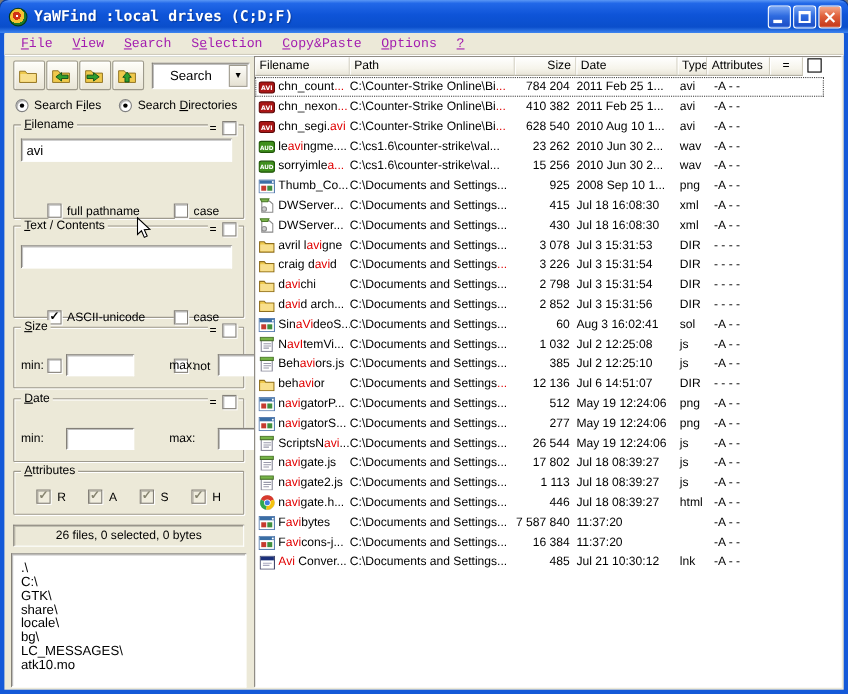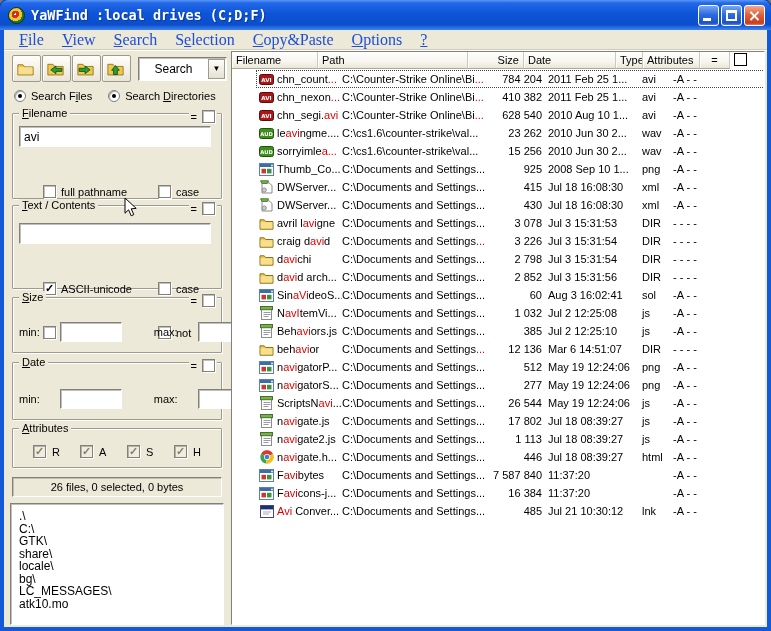--- a/index.html
+++ b/index.html
@@ -21,21 +21,21 @@
     background:linear-gradient(180deg,#7AA7F5,#2E6BE0 45%,#1E51C8 90%,#4E86EC);}
   .wbtn.close{background:linear-gradient(180deg,#F5A98C,#E0613C 45%,#C83C1E 90%,#E8805E);}
   .glyph-min{position:absolute;left:4px;bottom:4px;width:8px;height:3px;background:#fff;}
   .glyph-max{position:absolute;left:4px;top:4px;width:11px;height:11px;border:2px solid #fff;border-top-width:3px;}
   .glyph-close{position:absolute;left:0;top:-1px;width:100%;text-align:center;color:#fff;
     font-size:16px;font-weight:bold;font-family:"DejaVu Sans",sans-serif;line-height:21px;}
   
   .menubar{position:absolute;left:4px;top:30px;right:4px;height:20px;background:#ECE9D8;
     display:flex;align-items:center;padding-left:6px;
     border-bottom:1px solid #cfcbbc;box-shadow:0 1px 0 #fff;}
-  .menu-item{font-family:Liberation Serif, serif;font-size:16px;color:#1d4ed8;
+  .menu-item{font-family:Liberation Mono, monospace;font-size:12px;color:#a21caf;
     padding:1px 9px;white-space:nowrap;}
   
   .body{position:absolute;left:4px;top:51px;right:4px;bottom:4px;background:#ECE9D8;}
   .left-panel{position:absolute;left:0;top:0;width:227px;bottom:0;font-size:11px;}
   
   .toolbar{position:absolute;left:8px;top:4px;display:flex;align-items:center;}
   .tbtn{width:29px;height:27px;margin-right:1px;background:linear-gradient(#fffef9,#e9e5d6);
     border:1px solid #9e9a8c;border-radius:2px;box-shadow:inset 1px 1px 0 #fff;
     display:flex;align-items:center;justify-content:center;padding:0;}
   .combo{margin-left:6px;width:89px;height:24px;background:#fff;display:flex;align-items:center;
@@ -84,21 +84,21 @@
   
   .list-panel{position:absolute;left:227px;top:0;right:2px;bottom:2px;background:#fff;
     border:1px solid;border-color:#848078 #fff #fff #848078;overflow:hidden;}
   .list-header{display:flex;height:17px;background:#fff;}
   .hcell{height:17px;background:linear-gradient(#ffffff,#f6f4eb 65%,#e9e5d8);
     border-right:1px solid #cdc9ba;border-bottom:1px solid #aca899;box-shadow:inset 1px 1px 0 #fff;
     font-size:11px;padding:2px 4px 0 4px;white-space:nowrap;overflow:hidden;flex:0 0 auto;}
   .hcell.right{text-align:right;}
   .hcell.center{text-align:center;}
   .hdr-check{width:13px;height:13px;background:#fff;border:1px solid #000;margin:1px 0 0 4px;flex:0 0 auto;}
-  .list-rows{padding-top:1px;margin-left:24px;}
+  .list-rows{padding-top:1px;}
   .row{display:flex;height:18px;align-items:center;width:517px;}
   .row.focused{outline:1px dotted #444;outline-offset:-1px;}
   .cell{white-space:nowrap;overflow:hidden;flex:0 0 auto;font-size:11px;}
   .c-name{width:86px;display:flex;align-items:center;padding-left:2px;}
   .c-name .fn{white-space:nowrap;overflow:hidden;}
   .icon{width:17px;flex:0 0 auto;display:inline-flex;align-items:center;justify-content:center;margin-right:2px;}
   .c-path{width:150px;}
   .c-size{width:56px;text-align:right;padding-right:6px;}
   .c-date{width:92px;text-align:left;padding-right:4px;}
   .c-type{width:27px;padding-left:2px;}
@@ -592,21 +592,21 @@
               <span class="icon">
                 <svg width="15" height="13" viewBox="0 0 15 13">
                   <path d="M1 2.8h4.2l1.4 1.7H14v7.7H1z" fill="#EFC94C" stroke="#8F6F1E"></path>
                   <path d="M1.6 5.2h11.8v6.3H1.6z" fill="#F8DF8C"></path>
                 </svg>
               </span>
               <span class="fn"><span>beh</span><span class="hl" style="color: rgb(225, 0, 0);">avi</span><span>or</span></span>
             </div>
             <div class="cell c-path"><span>C:\Documents and Settings</span><span class="hl" style="color: rgb(225, 0, 0);">...</span></div>
             <div class="cell c-size">12 136</div>
-            <div class="cell c-date">Mar 6 14:51:07</div>
+            <div class="cell c-date">Jul 6 14:51:07</div>
             <div class="cell c-type">DIR</div>
             <div class="cell c-attrs">- - - -</div>
             <div class="cell" style="width: 30px;"></div>
           </div>
           <div class="row">
             <div class="cell c-name">
               <span class="icon">
                 <svg width="15" height="13" viewBox="0 0 15 13">
                   <rect x="0.5" y="0.5" width="14" height="12" fill="#fff" stroke="#5A7FB0"></rect>
                   <rect x="1" y="1" width="13" height="3" fill="#3A6EA5"></rect>

